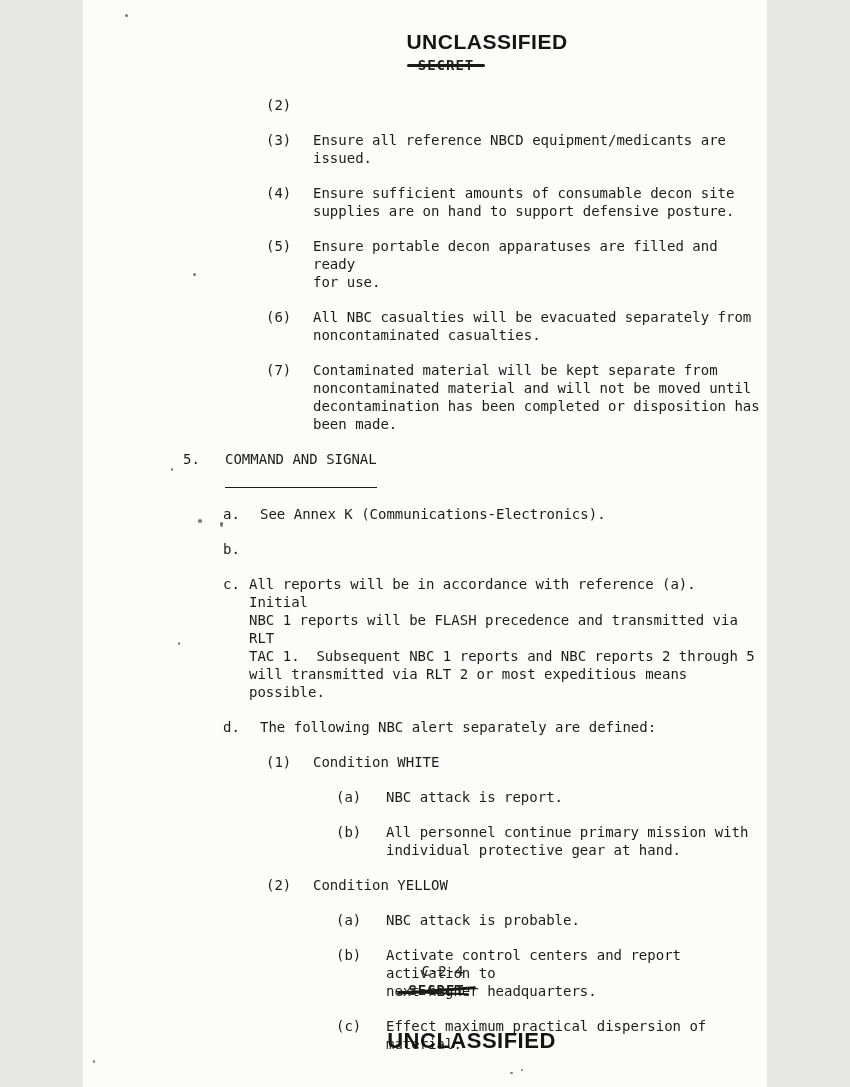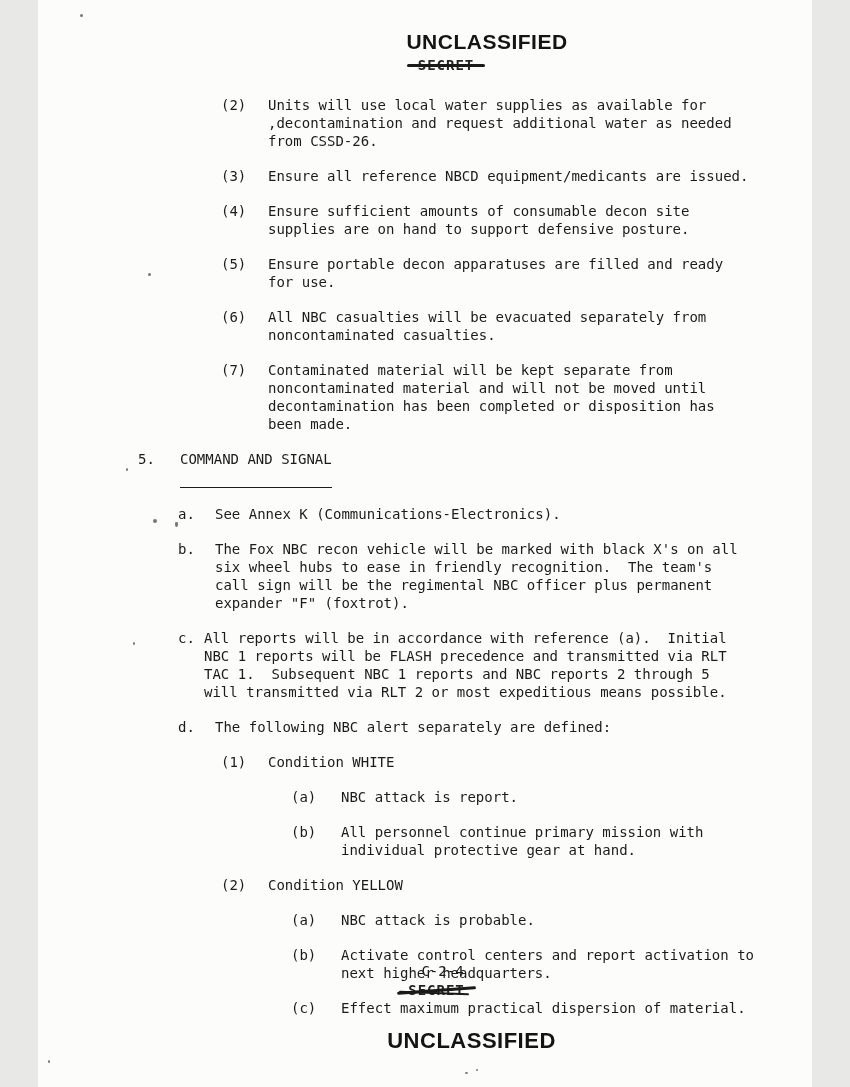--- a/index.html
+++ b/index.html
@@ -1,18 +1,18 @@
 <!DOCTYPE html>
 <html><head>
 <meta charset="utf-8">
 <style>
   html,body{margin:0;padding:0;background:#e8e8e6;}
   .page{
     position:relative;
-    width:774px;height:1087px;
+    width:684px;height:1087px;
     margin:0 auto;
     background:#fcfcfa;
     color:#1b1b1b;
     font-family:"DejaVu Sans Mono","Liberation Mono",monospace;
     font-size:14px;line-height:18px;
     overflow:hidden;
     box-sizing:border-box;
     padding-top:30px;
   }
   
@@ -85,23 +85,20 @@
   <div class="speck s8"></div>
   <div class="speck s9"></div>
 
   <div class="banner top">UNCLASSIFIED</div>
   <div class="struck-wrap top">
     <span class="struck"><span>SECRET</span><span class="line"></span></span>
   </div>
 
   <div class="para lvl3">
     <span class="lab">(2)</span>
-      <span class="txt">Units will use local water supplies as available for
-,decontamination and request additional water as needed
-from CSSD-26.</span>
   </div>
   <div class="para lvl3">
     <span class="lab">(3)</span>
       <span class="txt">Ensure all reference NBCD equipment/medicants are issued.</span>
   </div>
   <div class="para lvl3">
     <span class="lab">(4)</span>
       <span class="txt">Ensure sufficient amounts of consumable decon site
 supplies are on hand to support defensive posture.</span>
   </div>
@@ -127,24 +124,20 @@
     <span class="num">5.</span>
       <span class="title">COMMAND AND SIGNAL</span>
   </div>
 
   <div class="para lvl2">
     <span class="lab">a.</span>
       <span class="txt">See Annex K (Communications-Electronics).</span>
   </div>
   <div class="para lvl2">
     <span class="lab">b.</span>
-      <span class="txt">The Fox NBC recon vehicle will be marked with black X's on all
-six wheel hubs to ease in friendly recognition.  The team's
-call sign will be the regimental NBC officer plus permanent
-expander "F" (foxtrot).</span>
   </div>
   <div class="para lvl2 tight">
     <span class="lab">c.</span>
       <span class="txt">All reports will be in accordance with reference (a).  Initial
 NBC 1 reports will be FLASH precedence and transmitted via RLT
 TAC 1.  Subsequent NBC 1 reports and NBC reports 2 through 5
 will transmitted via RLT 2 or most expeditious means possible.</span>
   </div>
   <div class="para lvl2">
     <span class="lab">d.</span>

